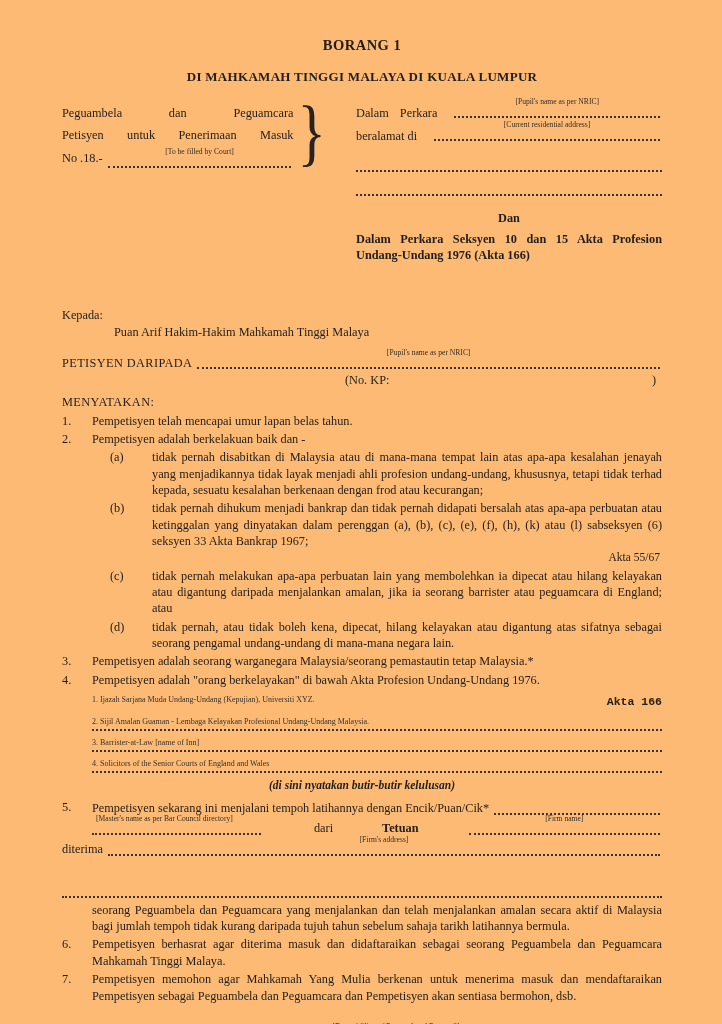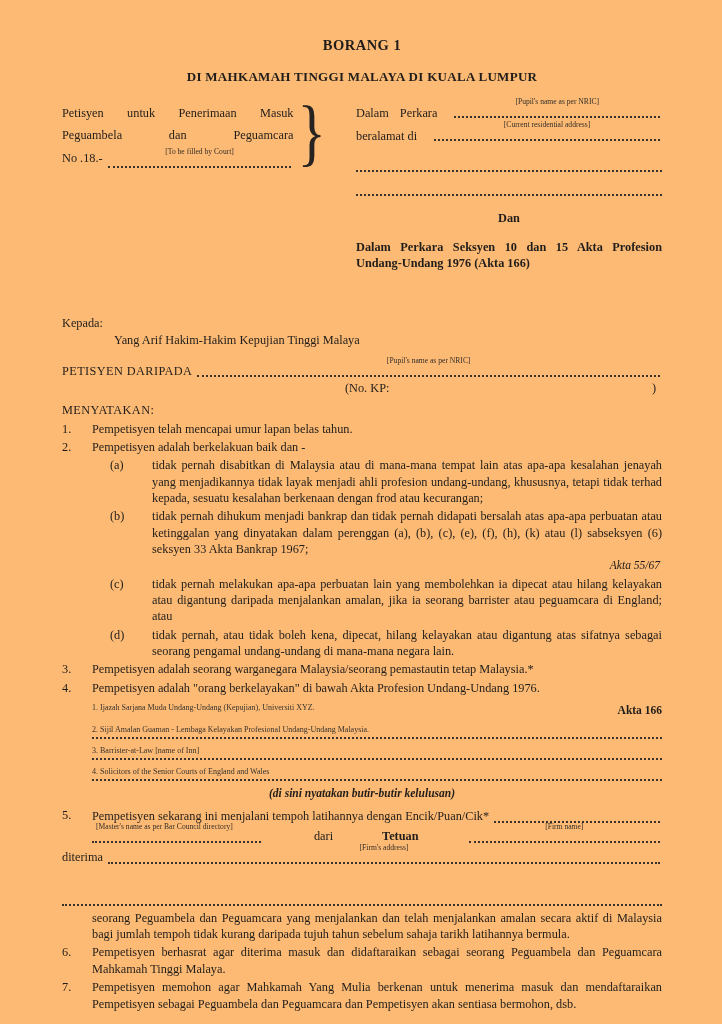--- a/index.html
+++ b/index.html
@@ -19,21 +19,21 @@
   .hdr-left{width:268px;flex:none;display:flex;}
   .hl-lines{flex:1;}
   .hl-line{text-align:justify;text-align-last:justify;line-height:1.85;}
   .brace{font-size:74px;line-height:64px;font-weight:400;margin-left:1px;margin-top:-2px;
          transform:scaleX(.8);color:#262320;}
   .hdr-right{margin-left:auto;width:306px;flex:none;}
   .hr-line{display:flex;align-items:flex-start;line-height:1.9;gap:12px;}
   .note{margin-top:10px;margin-left:36px;width:228px;font-size:8px;line-height:1.42;
         color:#37322c;text-indent:-20px;padding-left:20px;}
   .and-line{text-align:center;font-weight:bold;margin-top:14px;}
-  .statute{font-weight:bold;margin-top:12px;text-align:justify;}
+  .statute{font-weight:bold;margin-top:4px;text-align:justify;}
 
   
   .fl{display:flex;align-items:flex-end;}
   .dts{flex:1;border-bottom:2px dotted #37322c;position:relative;height:14px;
        margin:0 2px 2px 5px;min-width:18px;}
   .dts.tight{margin-left:3px;}
   .hint{position:absolute;bottom:10px;font-size:7.6px;line-height:1;white-space:nowrap;
         color:#332e28;}
   .hint.ctr{left:50%;transform:translateX(-50%);}
   .hint.lft{left:4px;}
@@ -49,29 +49,29 @@
   .kp-close{margin-left:auto;margin-right:6px;}
   .menyatakan{margin-top:6px;letter-spacing:.4px;}
 
   
   .li{display:flex;margin-top:2px;}
   .li .num{width:30px;flex:none;}
   .li .body{flex:1;text-align:justify;}
   .sub{display:flex;margin-top:2px;padding-left:48px;}
   .sub .num{width:42px;flex:none;}
   .sub .body{flex:1;text-align:justify;}
-  .side-note{text-align:right;font-style:italic;font-size:11.5px;margin:1px 2px 1px 0;}
+  .side-note{text-align:right;font-size:11.5px;margin:1px 2px 1px 0;}
 
   
   .quals{margin-left:30px;margin-top:4px;position:relative;}
   .qent{font-size:8px;line-height:1.25;margin-top:7px;color:#37322c;position:relative;}
   .qent.dotted{border-bottom:2px dotted #37322c;padding-bottom:2px;}
   .q1row{display:flex;align-items:flex-start;}
   .akta166{font-size:11.5px;font-weight:bold;color:#201d1a;margin-left:auto;
-           font-family:Liberation Serif, serif;}
+           font-family:Liberation Mono, monospace;}
   .q-caption{text-align:center;font-weight:bold;font-style:italic;font-size:11.5px;margin-top:5px;}
 
   .cont-par{margin-left:30px;text-align:justify;margin-top:4px;}
   .i5-lineB{display:flex;align-items:flex-end;margin-left:30px;margin-top:2px;gap:45px;}
   .i5-lineC{display:flex;align-items:flex-end;margin-top:3px;}
   .nw{white-space:nowrap;}
   .gap-dots{margin-top:24px;border-bottom:2px dotted #37322c;height:14px;}
 
   
   .date-hint{font-size:7.6px;margin-left:68px;margin-top:18px;color:#332e28;text-align:center;}
@@ -81,22 +81,22 @@
 <body>
 
 <div class="page">
 
   <div class="center form-no">BORANG 1</div>
   <div class="center court-title">DI MAHKAMAH TINGGI MALAYA DI KUALA LUMPUR</div>
 
   <div class="hdr">
     <div class="hdr-left">
       <div class="hl-lines">
+        <div class="hl-line">Peguambela dan Peguamcara</div>
         <div class="hl-line">Petisyen untuk Penerimaan Masuk</div>
-        <div class="hl-line">Peguambela dan Peguamcara</div>
         <div class="fl" style="line-height:1.85;">
           <span class="nw">No .18.-</span>
           <span class="dts">
             <span class="hint ctr">[To be filled by Court]</span>
           </span>
         </div>
       </div>
       <div class="brace">}</div>
     </div>
 
@@ -115,21 +115,21 @@
       </div>
       <div class="solo-dots"></div>
       <div class="solo-dots"></div>
       <div class="and-line">Dan</div>
       <div class="statute">Dalam Perkara Seksyen 10 dan 15 Akta Profesion Undang-Undang 1976 (Akta 166)</div>
     </div>
   </div>
 
 
   <div class="kepada" style="margin-top:44px;">Kepada:</div>
-  <div class="addressee">Yang Arif Hakim-Hakim Kepujian Tinggi Malaya</div>
+  <div class="addressee">Puan Arif Hakim-Hakim Mahkamah Tinggi Malaya</div>
 
   <div class="pet-row">
     <span class="pet-label">PETISYEN DARIPADA</span>
     <span class="dts">
       <span class="hint ctr">[Pupil's name as per NRIC]</span>
     </span>
   </div>
   <div class="kp-row">
     <span class="kp-open">(No. KP:</span>
     <span class="kp-close">)</span>

